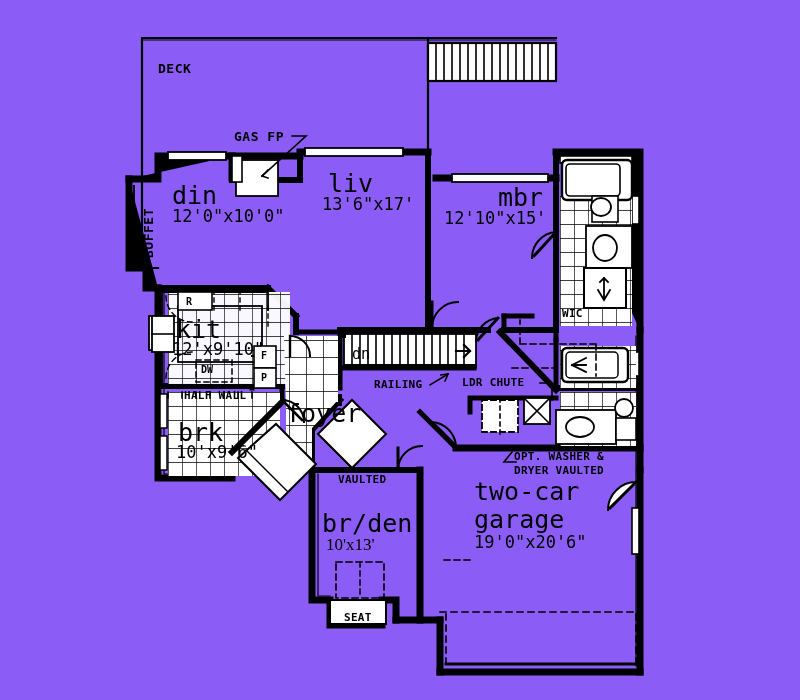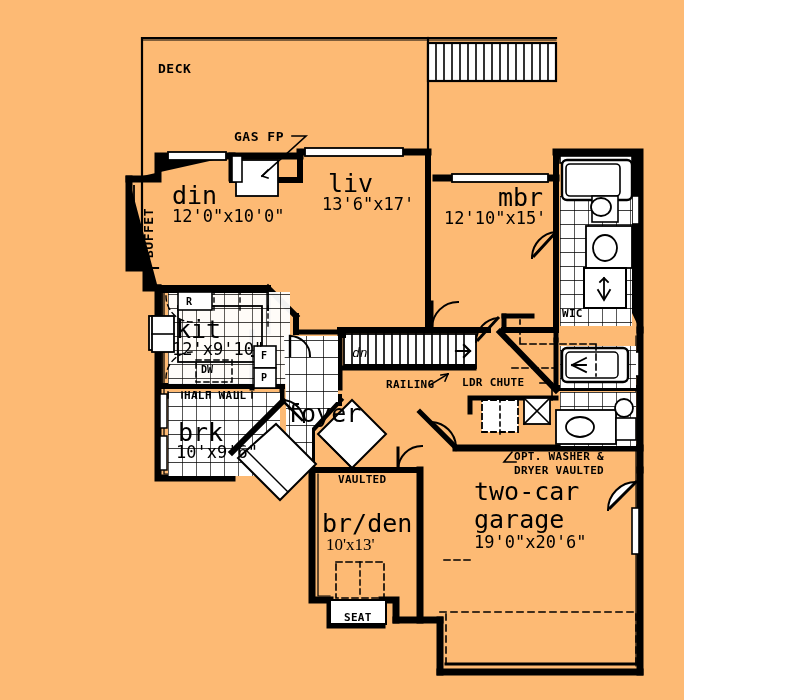--- a/index.html
+++ b/index.html
@@ -2,23 +2,23 @@
 <html><head>
 <meta charset="utf-8">
 <style>
   html, body {
     margin: 0;
     padding: 0;
     background: #ffffff;
   }
   #plan-root {
     position: relative;
-    width: 684px;
+    width: 800px;
     height: 700px;
-    background: #fdba74;
+    background: #8b5cf6;
     font-family: "DejaVu Sans Mono", monospace;
     overflow: hidden;
   }
   #plan-svg {
     position: absolute;
     left: 0;
     top: 0;
     width: 800px;
     height: 700px;
   }
@@ -51,23 +51,22 @@
   }
   .appl {
     font-size: 10px;
     font-weight: 700;
   }
   .vert {
     transform: rotate(-90deg);
     transform-origin: left top;
   }
   .dn-lbl {
-    font-size: 13px;
+    font-size: 15px;
     font-weight: 400;
-    font-style: italic;
   }
 </style>
 </head>
 <body>
 
 <div id="plan-root">
 
   <svg id="plan-svg" viewBox="0 0 800 700" xmlns="http://www.w3.org/2000/svg">
 
     <defs>
@@ -403,21 +402,21 @@
 
   <div class="lbl annot-sm" style="left:184px; top:390px;">HALF WALL</div>
 
   <div class="lbl room-name" style="left:178px; top:419px;">brk</div>
   <div class="lbl room-dim" style="left:176px; top:443px;">10'x9'6"</div>
 
   <div class="lbl room-name" style="left:286px; top:400px;">foyer</div>
 
   <div class="lbl dn-lbl" style="left:352px; top:346px;">dn</div>
 
-  <div class="lbl annot-sm" style="left:386px; top:379px;text-align:right;">RAILING</div>
+  <div class="lbl annot-sm" style="left:374px; top:379px;text-align:right;">RAILING</div>
 
   <div class="lbl annot-sm" style="left:462px; top:377px;">LDR CHUTE</div>
 
   <div class="lbl annot-sm" style="left:562px; top:308px;">WIC</div>
 
   <div class="lbl annot-sm" style="left:514px; top:451px;">OPT. WASHER &amp;</div>
   <div class="lbl annot-sm" style="left:514px; top:465px;">DRYER VAULTED</div>
 
   <div class="lbl room-name" style="left:474px; top:478px;">two-car</div>
   <div class="lbl room-name" style="left:474px; top:506px;">garage</div>

